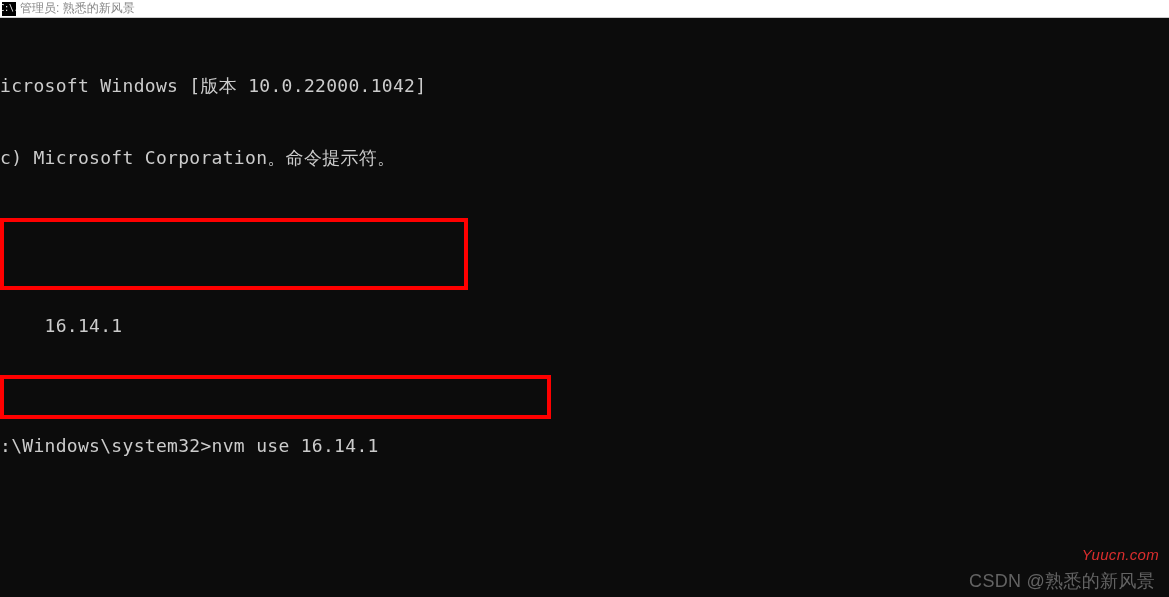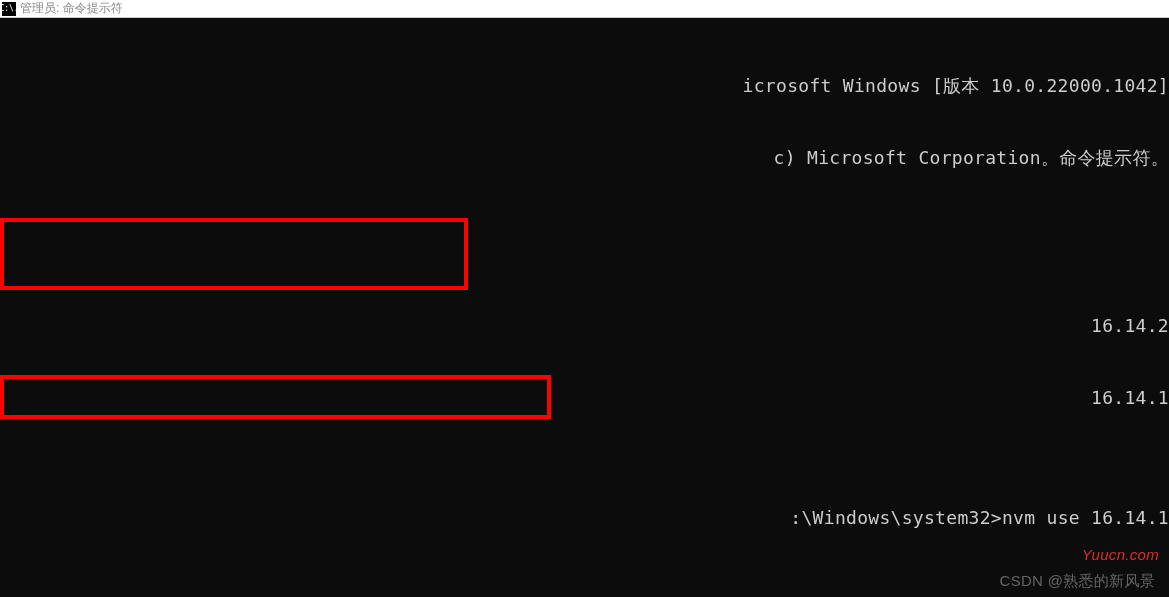--- a/index.html
+++ b/index.html
@@ -46,21 +46,20 @@
       padding: 8px 0 0 0;
       font-size: 18px;
       line-height: 24px;
       white-space: pre;
       position: relative;
       overflow: hidden;
       letter-spacing: 0.3px;
     }
     .line {
       white-space: pre;
-      text-align: right;
     }
     .highlight-box {
       position: absolute;
       border: 4px solid #ff0000;
       pointer-events: none;
     }
     .box1 {
       left: 0px;
       top: 200px;
       width: 468px;
@@ -81,39 +80,38 @@
       font-family: Arial, sans-serif;
       font-style: italic;
       opacity: 0.85;
       margin-top: 48px;
     }
     .watermark-bottom {
       position: absolute;
       right: 14px;
       bottom: 4px;
       color: #888888;
-      font-size: 15px;
+      font-size: 18px;
       font-family: "Microsoft YaHei", sans-serif;
       opacity: 0.7;
     }
   </style>
 </head>
 <body>
 
 <div class="titlebar">
   <span class="titlebar-icon">C:\.</span>
-  <span>管理员: 命令提示符</span>
+  <span>管理员: 熟悉的新风景</span>
 </div>
 
 <div class="terminal">
   <div class="line">icrosoft Windows [版本 10.0.22000.1042]</div>
   <div class="line">c) Microsoft Corporation。命令提示符。</div>
   <div class="line"></div>
   <div class="line"></div>
-  <div class="line">    16.14.2</div>
   <div class="line">    16.14.1</div>
   <div class="line"></div>
   <div class="line">:\Windows\system32&gt;nvm use 16.14.1</div>
   
   <div class="line"></div>
   
   <div class="line"></div>
   
   
   <div class="line"></div>

